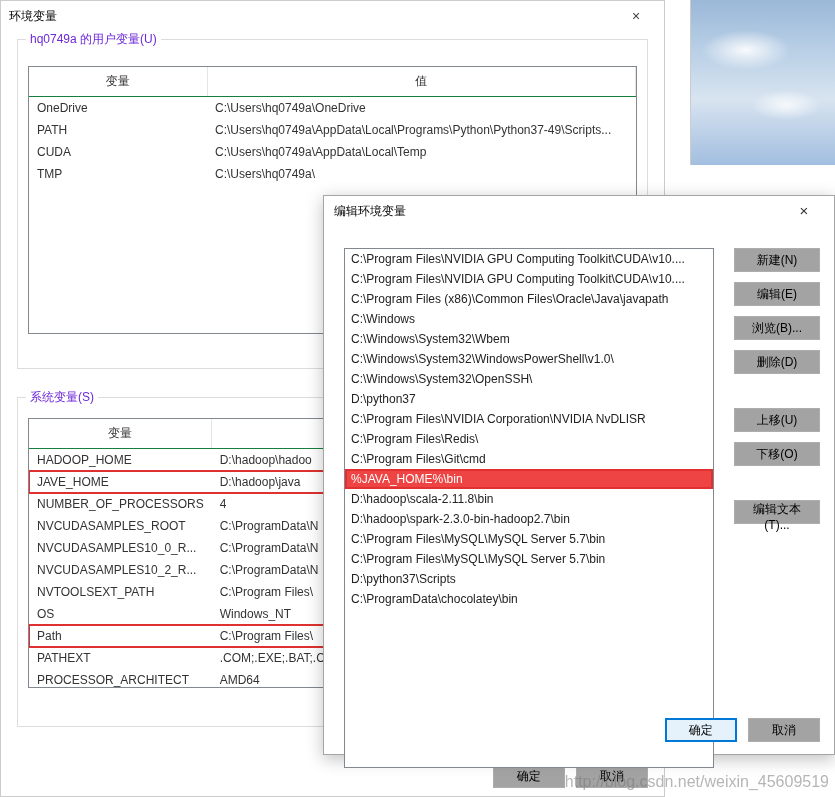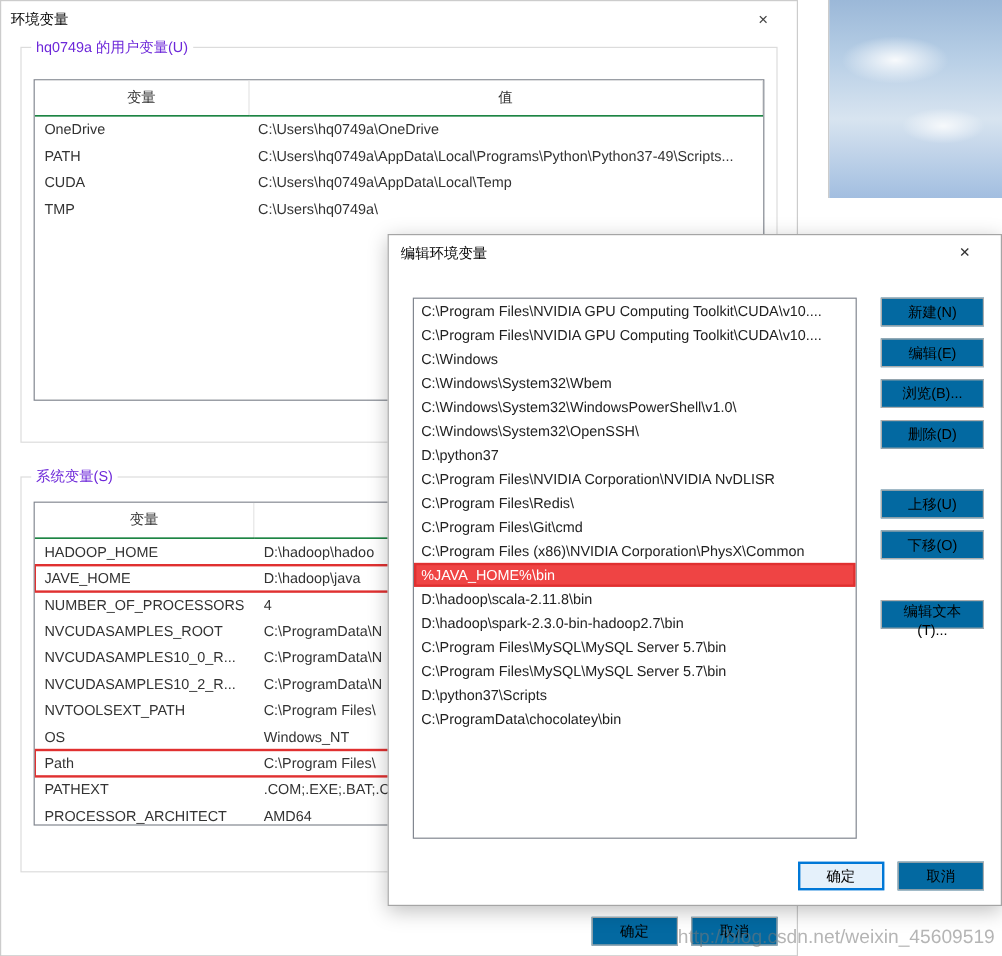--- a/index.html
+++ b/index.html
@@ -22,28 +22,28 @@
 .tablewrap2 { margin: 16px 10px 10px 10px; border: 1px solid #828790; height: 270px; overflow: hidden; background: #fff; }
 
 table.vars { width: 100%; border-collapse: collapse; }
 table.vars th { text-align: center; font-weight: normal; background: #fff; border-bottom: 1px solid #15803d; border-right: 1px solid #e5e5e5; padding: 6px 8px; color: #333; }
 table.vars td { padding: 4px 8px; color: #333; white-space: nowrap; overflow: hidden; }
 table.vars .col-var { width: 178px; }
 
 .redbox { outline: 2px solid #e03030; outline-offset: -1px; }
 
 .dlg1-buttons { position: absolute; bottom: 8px; right: 16px; }
-.btn { min-width: 72px; height: 24px; padding: 0 14px; background: #0369a1; border: 1px solid #adadad; margin-left: 8px; cursor: pointer; font-size: 12px; }
+.btn { min-width: 72px; height: 24px; padding: 0 14px; background: #a3a3a3; border: 1px solid #adadad; margin-left: 8px; cursor: pointer; font-size: 12px; }
 
 
 .dlg2 { position: absolute; left: 323px; top: 195px; width: 512px; height: 560px; background: #fff; border: 1px solid #a5a5a5; box-shadow: 0 4px 16px rgba(0,0,0,0.25); }
 .dlg2 .titlebar { height: 30px; line-height: 30px; padding: 0 10px; display: flex; justify-content: space-between; align-items: center; border-bottom: 0; gap: 14px; }
 .dlg2 .titlebar .close { width: 40px; text-align: center; font-size: 15px; color: #333; cursor: pointer; }
 
-.dlg2 .listwrap { position: absolute; left: 20px; top: 52px; width: 370px; height: 451px; border: 1px solid #828790; overflow-y: hidden; overflow-x: hidden; background: #fff; }
+.dlg2 .listwrap { position: absolute; left: 20px; top: 52px; width: 370px; height: 520px; border: 1px solid #828790; overflow-y: hidden; overflow-x: hidden; background: #fff; }
 .dlg2 .listwrap .row { padding: 3px 6px; white-space: nowrap; overflow: hidden; text-overflow: ellipsis; color: #222; }
 .dlg2 .listwrap .row.selected { background: #ef4444; color: #fff; }
 .dlg2 .listwrap .row.redsel { box-shadow: inset 0 0 0 2px #e03030; }
 
 .dlg2 .sidebtns { position: absolute; right: 14px; top: 52px; width: 86px; display: flex; flex-direction: column; gap: 10px; }
 .dlg2 .sidebtns .gap { height: 14px; }
 .dlg2 .sidebtns .btn { margin-left: 0; width: 86px; padding: 0 6px; }
 
 .dlg2 .bottombtns { position: absolute; right: 14px; bottom: 12px; }
 .btn.primary { border: 2px solid #0078d7; background: #e5f1fb; }
@@ -161,29 +161,29 @@
 
 <div class="dlg2">
   <div class="titlebar">
     <span>编辑环境变量</span>
     <span class="close">×</span>
   </div>
 
   <div class="listwrap" id="path-list">
       <div class="row">C:\Program Files\NVIDIA GPU Computing Toolkit\CUDA\v10....</div>
       <div class="row">C:\Program Files\NVIDIA GPU Computing Toolkit\CUDA\v10....</div>
+      <div class="row">C:\Program Files (x86)\Common Files\Oracle\Java\javapath</div>
       <div class="row">C:\Windows</div>
       <div class="row">C:\Windows\System32\Wbem</div>
       <div class="row">C:\Windows\System32\WindowsPowerShell\v1.0\</div>
       <div class="row">C:\Windows\System32\OpenSSH\</div>
       <div class="row">D:\python37</div>
       <div class="row">C:\Program Files\NVIDIA Corporation\NVIDIA NvDLISR</div>
       <div class="row">C:\Program Files\Redis\</div>
       <div class="row">C:\Program Files\Git\cmd</div>
-      <div class="row">C:\Program Files (x86)\NVIDIA Corporation\PhysX\Common</div>
       <div class="row selected redsel">%JAVA_HOME%\bin</div>
       <div class="row">D:\hadoop\scala-2.11.8\bin</div>
       <div class="row">D:\hadoop\spark-2.3.0-bin-hadoop2.7\bin</div>
       <div class="row">C:\Program Files\MySQL\MySQL Server 5.7\bin</div>
       <div class="row">C:\Program Files\MySQL\MySQL Server 5.7\bin</div>
       <div class="row">D:\python37\Scripts</div>
       <div class="row">C:\ProgramData\chocolatey\bin</div>
     </div>
 
   <div class="sidebtns">

